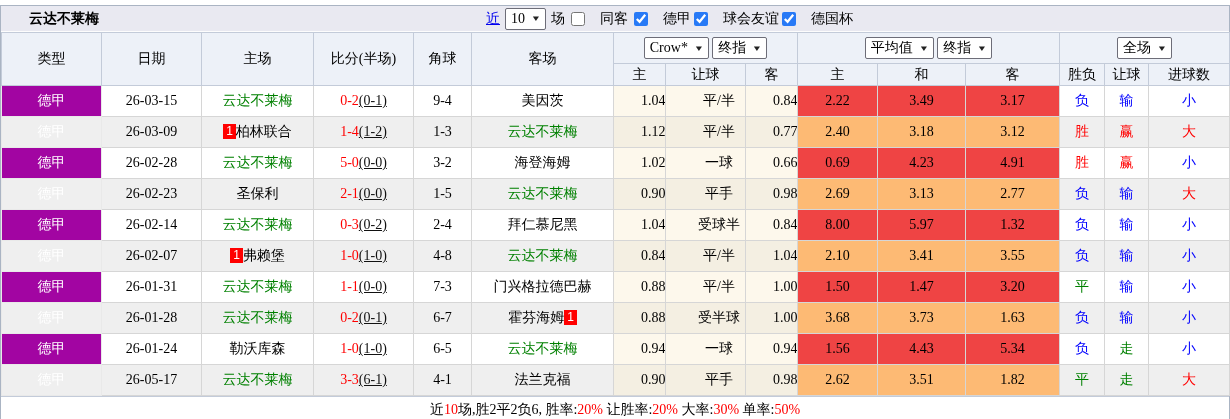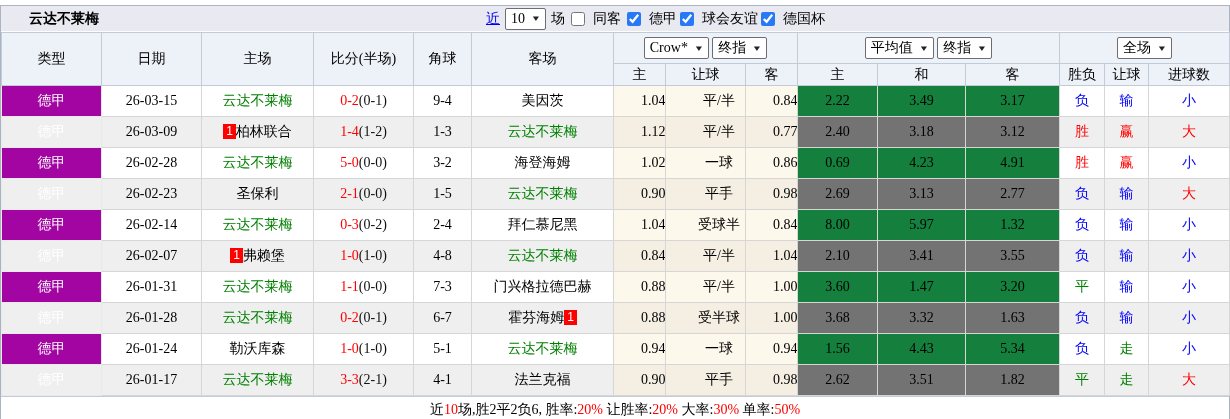--- a/index.html
+++ b/index.html
@@ -6,41 +6,41 @@
   body{font-family:"Liberation Serif","DejaVu Serif",serif;font-size:14px;color:#000;}
   .container{width:1228px;margin:5px 0 0 0;border:1px solid #aab4c3;background:#fff;}
 
   
   .titlebar{height:25px;background:#e9e9f1;position:relative;display:flex;align-items:center;border-bottom:1px solid #fdfdfd;}
   .title{font-weight:bold;font-size:14px;margin-left:28px;}
   .controls{position:absolute;left:485px;top:0;height:25px;display:flex;align-items:center;gap:5px;white-space:nowrap;}
   .near-link{color:#0000ee;text-decoration:underline;cursor:pointer;}
   .select-box{display:inline-flex;align-items:center;justify-content:space-between;gap:7px;background:#fff;border:1px solid #6d6d78;border-radius:2px;padding:0 5px;height:20px;font-size:14px;cursor:default;}
   .select-box .chev{font-size:8px;color:#222;transform:scaleX(1.3);}
-  .filter-item{display:inline-flex;align-items:center;gap:7px;cursor:pointer;}
+  .filter-item{display:inline-flex;align-items:center;gap:14px;cursor:pointer;}
   .filter-item input, .ck{width:14px;height:14px;accent-color:#2779f6;margin:0 1px;}
 
   
   table{border-collapse:collapse;table-layout:fixed;width:1228px;font-size:14px;}
   th{font-weight:normal;background:#edf1f8;border:1px solid #c3cbd9;padding:0;}
   tr.h1 th{height:26px;}
   tr.h2 th{height:21px;}
   th.sel-cell{padding:2px 0;}
   td{border:1px solid #d6d6d6;text-align:center;height:30px;padding:0;overflow:hidden;white-space:nowrap;}
   tr.even td{background:#efefef;}
   td.league{background:#a205a2;color:#fff;border-color:#e9e9e9;}
   td.cream{background:#fdf8ec;padding-left:27px;}
   tr.even td.cream{background:#f4efe2;}
-  td.blue{background:#15803d;}
-  tr.even td.blue{background:#737373;}
+  td.blue{background:#ef4444;}
+  tr.even td.blue{background:#fdba74;}
   .green{color:#008000;}
   .c-red{color:#ff0000;}
   .c-blue{color:#0000ff;}
   .c-green{color:#008000;}
-  .ht{color:#111;}
+  .ht{color:#111;text-decoration:underline;}
   .badge{display:inline-block;background:#ff0000;color:#fff;font-size:12px;line-height:15px;height:15px;padding:0 3px;font-family:"Liberation Sans",sans-serif;vertical-align:1px;}
 
   
   .summary{height:25px;line-height:25px;text-align:center;font-size:14px;border-top:1px solid #c3cbd9;background:#fff;}
 </style>
 </head>
 <body>
 
 <div class="container">
 
@@ -176,21 +176,21 @@
         </tr>
         <tr>
           <td class="league"><span>德甲</span></td>
           <td><span>26-02-28</span></td>
           <td><span class="green">云达不莱梅</span></td>
           <td><span class="c-red">5-0</span><span class="ht">(0-0)</span></td>
           <td><span>3-2</span></td>
           <td><span>海登海姆</span></td>
           <td class="cream"><span>1.02</span></td>
           <td class="cream"><span>一球</span></td>
-          <td class="cream"><span>0.86</span></td>
+          <td class="cream"><span>0.66</span></td>
           <td class="blue"><span>0.69</span></td>
           <td class="blue"><span>4.23</span></td>
           <td class="blue"><span>4.91</span></td>
           <td><span class="c-red">胜</span></td>
           <td><span class="c-red">赢</span></td>
           <td><span class="c-blue">小</span></td>
         </tr>
         <tr class="even">
           <td class="league"><span>德甲</span></td>
           <td><span>26-02-23</span></td>
@@ -245,66 +245,66 @@
         <tr>
           <td class="league"><span>德甲</span></td>
           <td><span>26-01-31</span></td>
           <td><span class="green">云达不莱梅</span></td>
           <td><span class="c-red">1-1</span><span class="ht">(0-0)</span></td>
           <td><span>7-3</span></td>
           <td><span>门兴格拉德巴赫</span></td>
           <td class="cream"><span>0.88</span></td>
           <td class="cream"><span>平/半</span></td>
           <td class="cream"><span>1.00</span></td>
-          <td class="blue"><span>3.60</span></td>
+          <td class="blue"><span>1.50</span></td>
           <td class="blue"><span>1.47</span></td>
           <td class="blue"><span>3.20</span></td>
           <td><span class="c-green">平</span></td>
           <td><span class="c-blue">输</span></td>
           <td><span class="c-blue">小</span></td>
         </tr>
         <tr class="even">
           <td class="league"><span>德甲</span></td>
           <td><span>26-01-28</span></td>
           <td><span class="green">云达不莱梅</span></td>
           <td><span class="c-red">0-2</span><span class="ht">(0-1)</span></td>
           <td><span>6-7</span></td>
           <td><span>霍芬海姆</span><span class="badge">1</span></td>
           <td class="cream"><span>0.88</span></td>
           <td class="cream"><span>受半球</span></td>
           <td class="cream"><span>1.00</span></td>
           <td class="blue"><span>3.68</span></td>
-          <td class="blue"><span>3.32</span></td>
+          <td class="blue"><span>3.73</span></td>
           <td class="blue"><span>1.63</span></td>
           <td><span class="c-blue">负</span></td>
           <td><span class="c-blue">输</span></td>
           <td><span class="c-blue">小</span></td>
         </tr>
         <tr>
           <td class="league"><span>德甲</span></td>
           <td><span>26-01-24</span></td>
           <td><span>勒沃库森</span></td>
           <td><span class="c-red">1-0</span><span class="ht">(1-0)</span></td>
-          <td><span>5-1</span></td>
+          <td><span>6-5</span></td>
           <td><span class="green">云达不莱梅</span></td>
           <td class="cream"><span>0.94</span></td>
           <td class="cream"><span>一球</span></td>
           <td class="cream"><span>0.94</span></td>
           <td class="blue"><span>1.56</span></td>
           <td class="blue"><span>4.43</span></td>
           <td class="blue"><span>5.34</span></td>
           <td><span class="c-blue">负</span></td>
           <td><span class="c-green">走</span></td>
           <td><span class="c-blue">小</span></td>
         </tr>
         <tr class="even">
           <td class="league"><span>德甲</span></td>
-          <td><span>26-01-17</span></td>
-          <td><span class="green">云达不莱梅</span></td>
-          <td><span class="c-red">3-3</span><span class="ht">(2-1)</span></td>
+          <td><span>26-05-17</span></td>
+          <td><span class="green">云达不莱梅</span></td>
+          <td><span class="c-red">3-3</span><span class="ht">(6-1)</span></td>
           <td><span>4-1</span></td>
           <td><span>法兰克福</span></td>
           <td class="cream"><span>0.90</span></td>
           <td class="cream"><span>平手</span></td>
           <td class="cream"><span>0.98</span></td>
           <td class="blue"><span>2.62</span></td>
           <td class="blue"><span>3.51</span></td>
           <td class="blue"><span>1.82</span></td>
           <td><span class="c-green">平</span></td>
           <td><span class="c-green">走</span></td>

